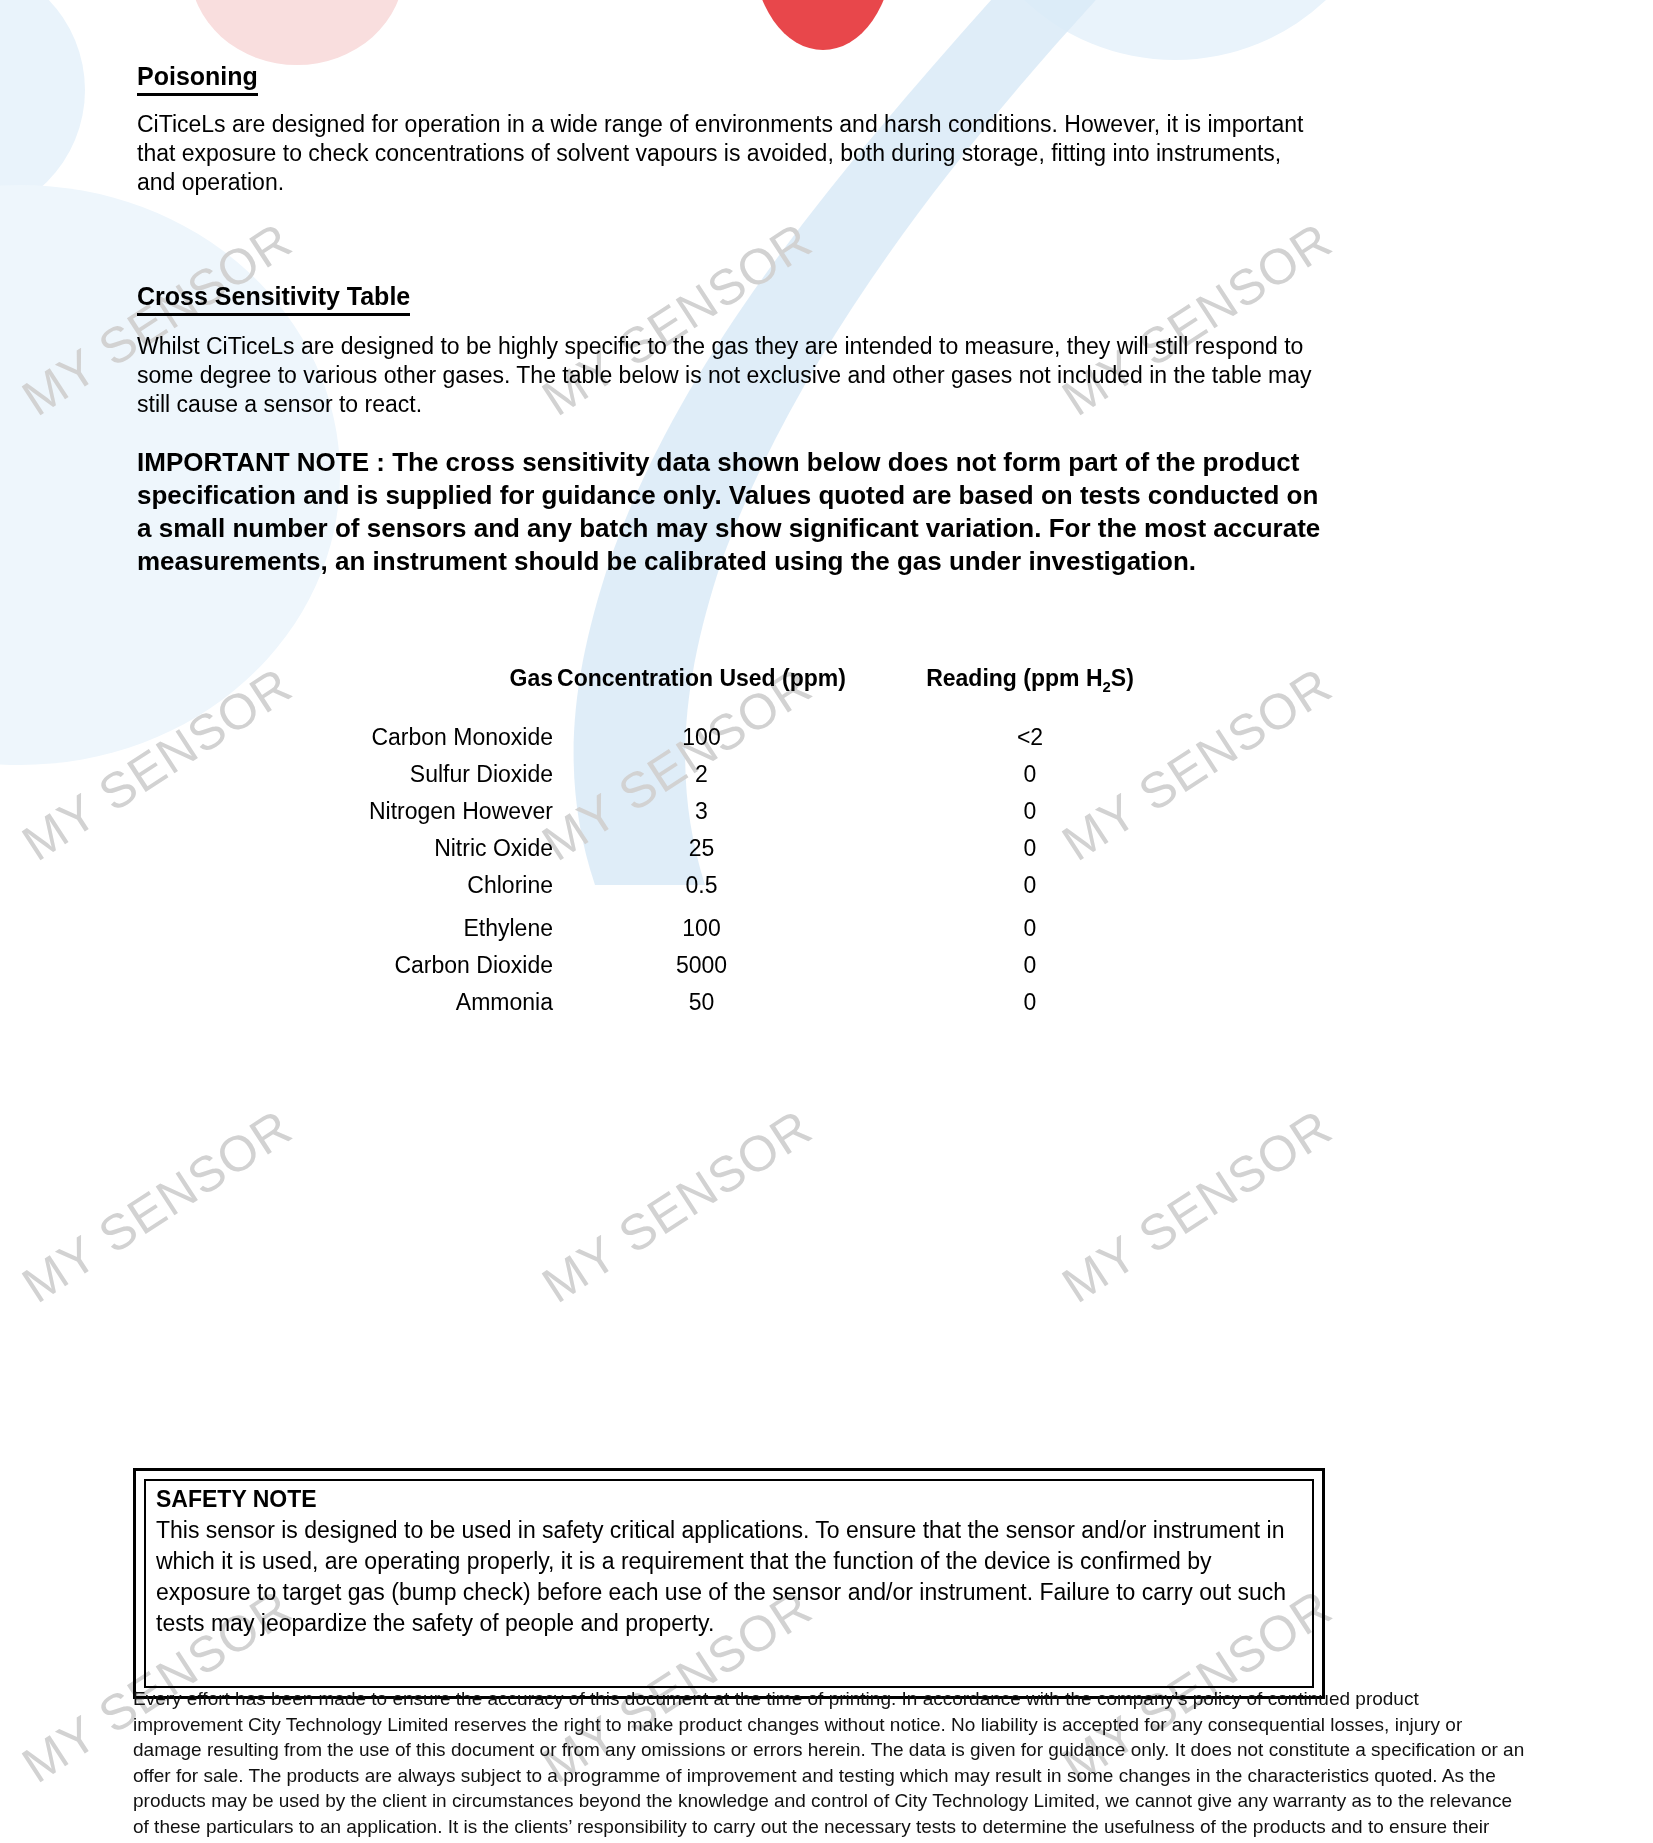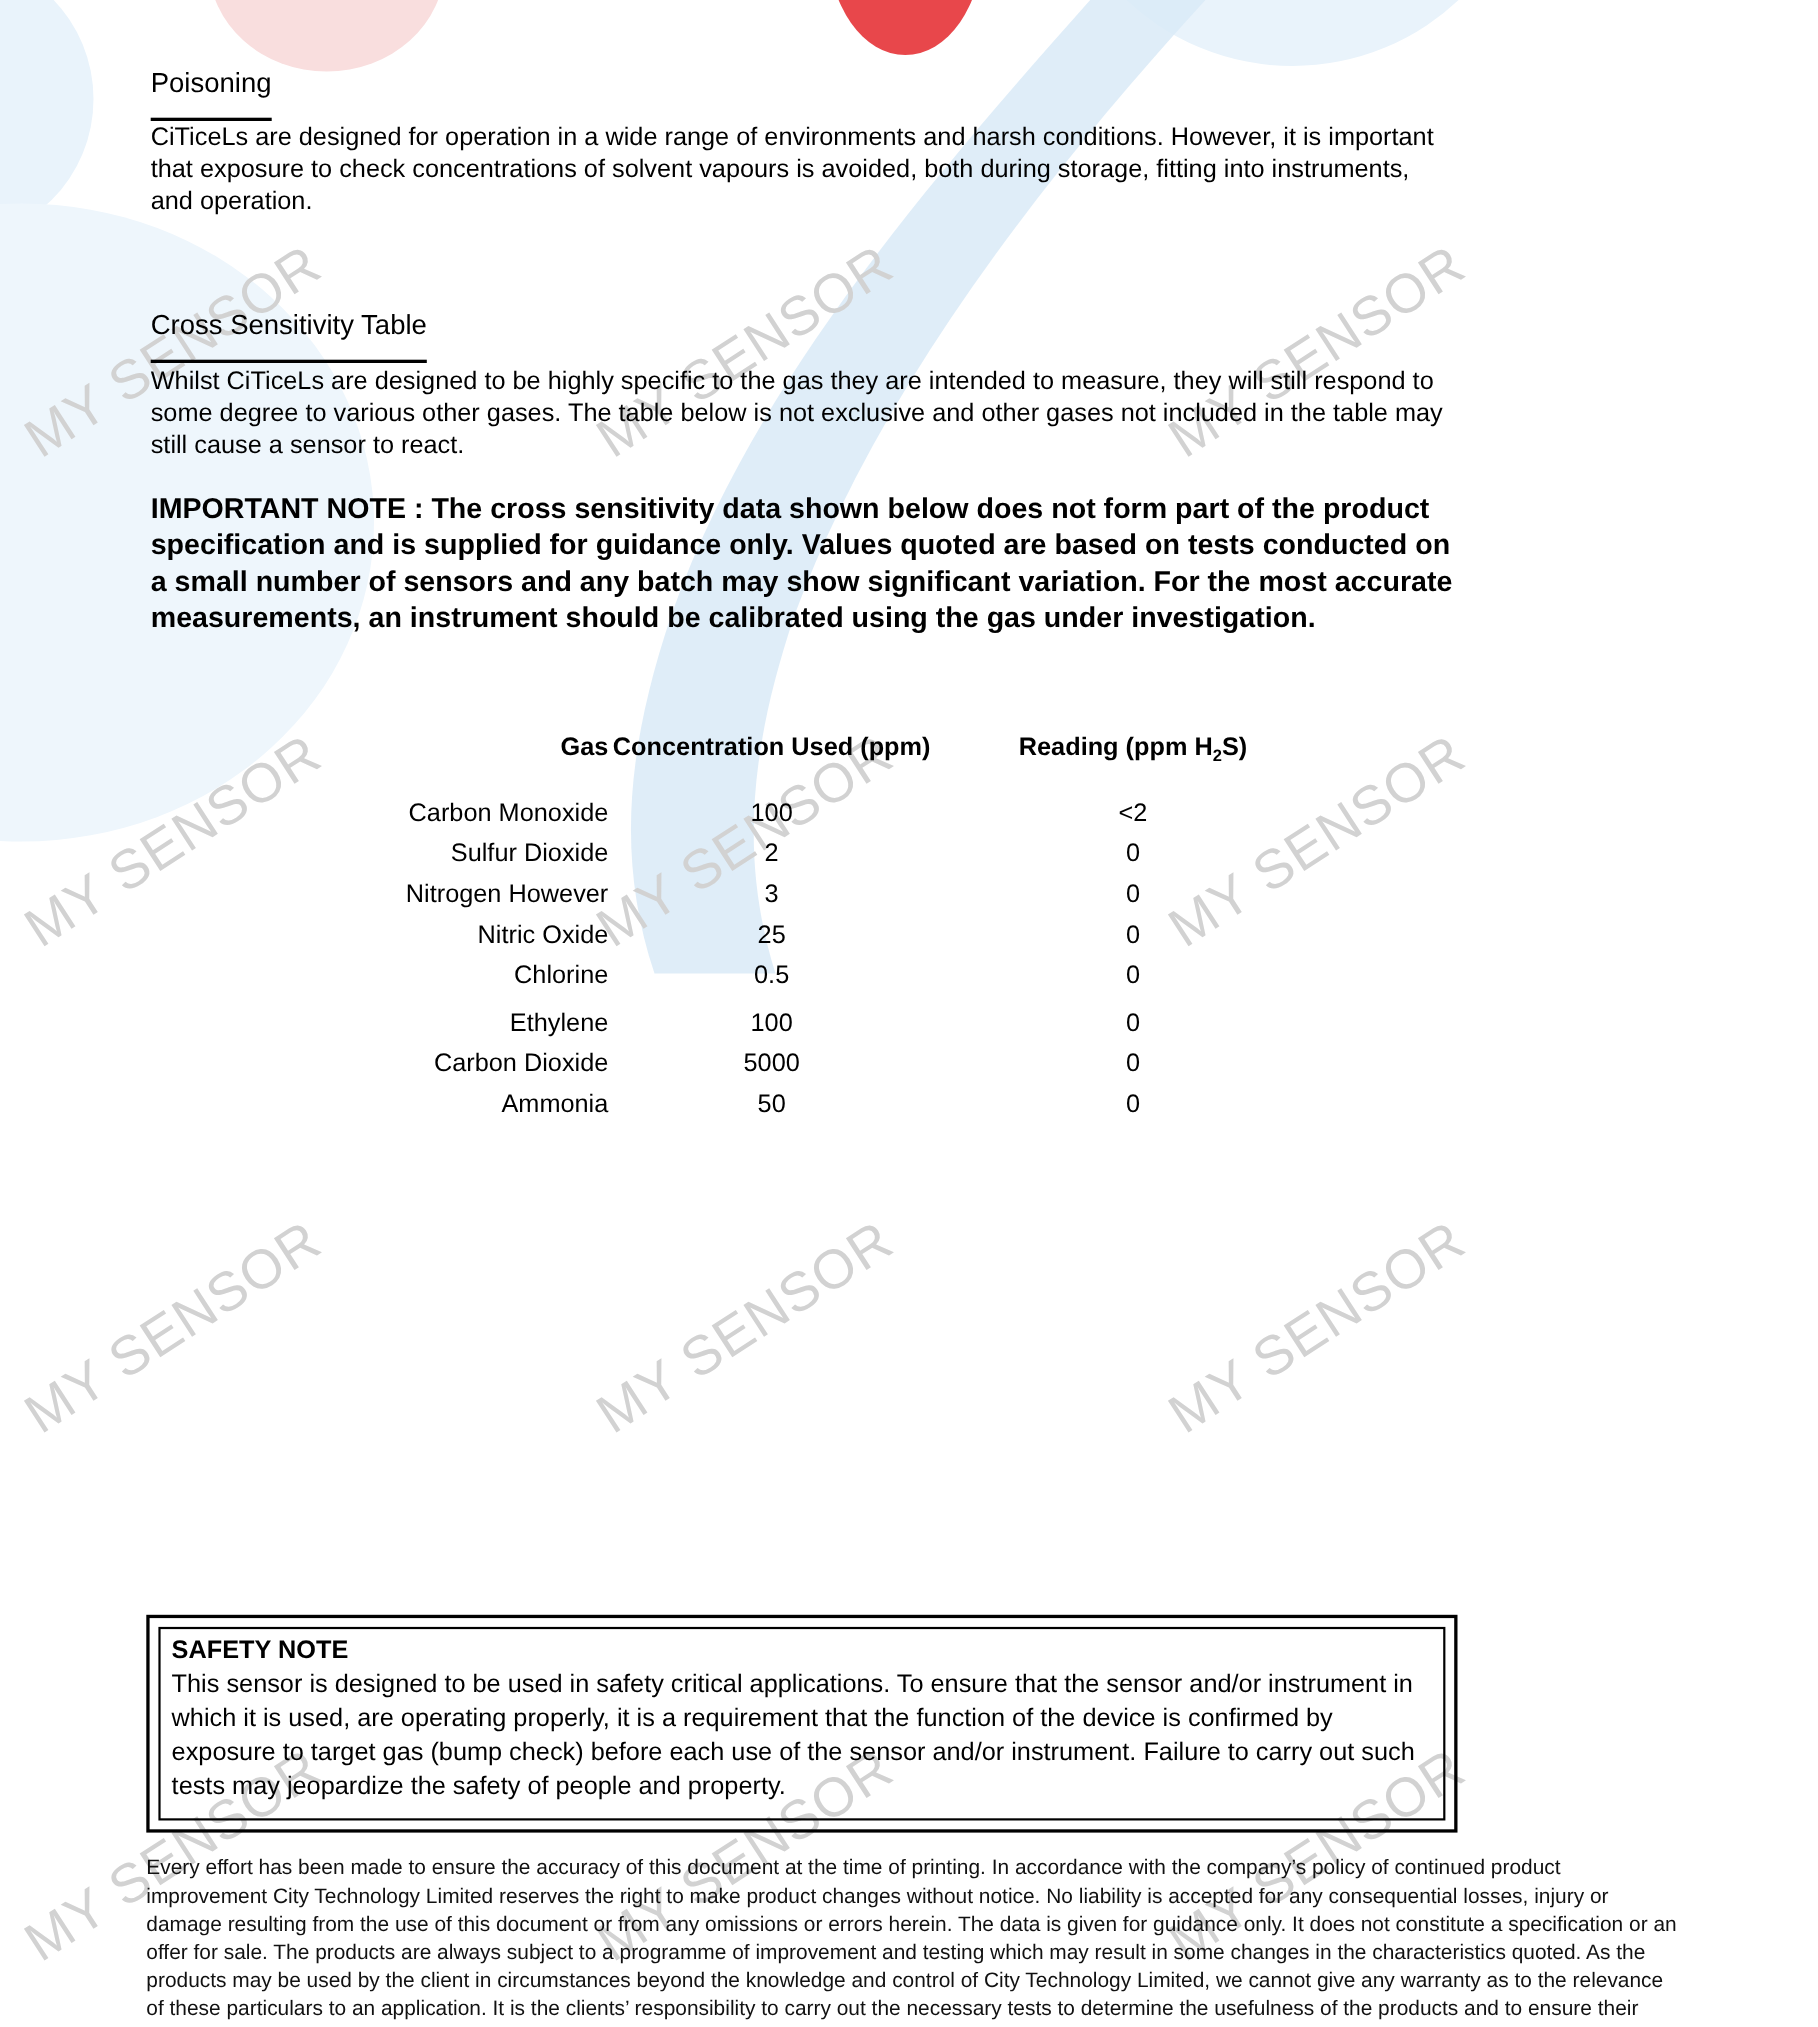--- a/index.html
+++ b/index.html
@@ -20,22 +20,22 @@
   
   .wm-layer{position:absolute; inset:0; z-index:1; pointer-events:none;}
   .wm{
     position:absolute; font-size:50px; letter-spacing:1px; color:#d2d2d2;
     white-space:nowrap; transform:rotate(-33deg); transform-origin:0 100%;
     line-height:52px;
   }
   
   .content{position:absolute; inset:0; z-index:2;}
   .heading{
-    position:absolute; left:137px; font-size:25px; font-weight:normal;
-    border-bottom:3px solid #000; padding-bottom:16px; display:inline-block;
+    position:absolute; left:137px; font-size:25px; font-weight:bold;
+    border-bottom:3px solid #000; padding-bottom:2px; display:inline-block;
   }
   .h-poisoning{top:62px;}
   .h-cross{top:282px;}
   .body-par{
     position:absolute; left:137px; width:1185px;
     font-size:23px; line-height:29px;
   }
   .p-poisoning{top:110px;}
   .p-cross{top:332px;}
   .important-note{
@@ -46,21 +46,21 @@
   .xtable{position:absolute; left:270px; top:658px; font-size:23px;}
   .trow{display:grid; grid-template-columns:283px 297px 360px; line-height:37px;}
   .thead{font-weight:bold; line-height:40px; margin-bottom:12px;}
   .tcell-gas{text-align:right;}
   .tcell-conc{text-align:center;}
   .tcell-read{text-align:center;}
   .group-gap{margin-top:6px;}
   sub.h2s{font-size:15px; vertical-align:sub;}
   
   .safety-outer{
-    position:absolute; left:133px; top:1468px; width:1192px; height:198px;
+    position:absolute; left:133px; top:1468px; width:1192px; height:231px;
     border:3px solid #000; box-sizing:border-box;
   }
   .safety-inner{
     position:absolute; inset:8px; border:2px solid #000;
     padding:3px 12px 8px 10px; box-sizing:border-box;
   }
   .safety-title{font-size:23px; font-weight:bold; line-height:31px;}
   .safety-body{font-size:23px; line-height:31px;}
   
   .fine-print{

